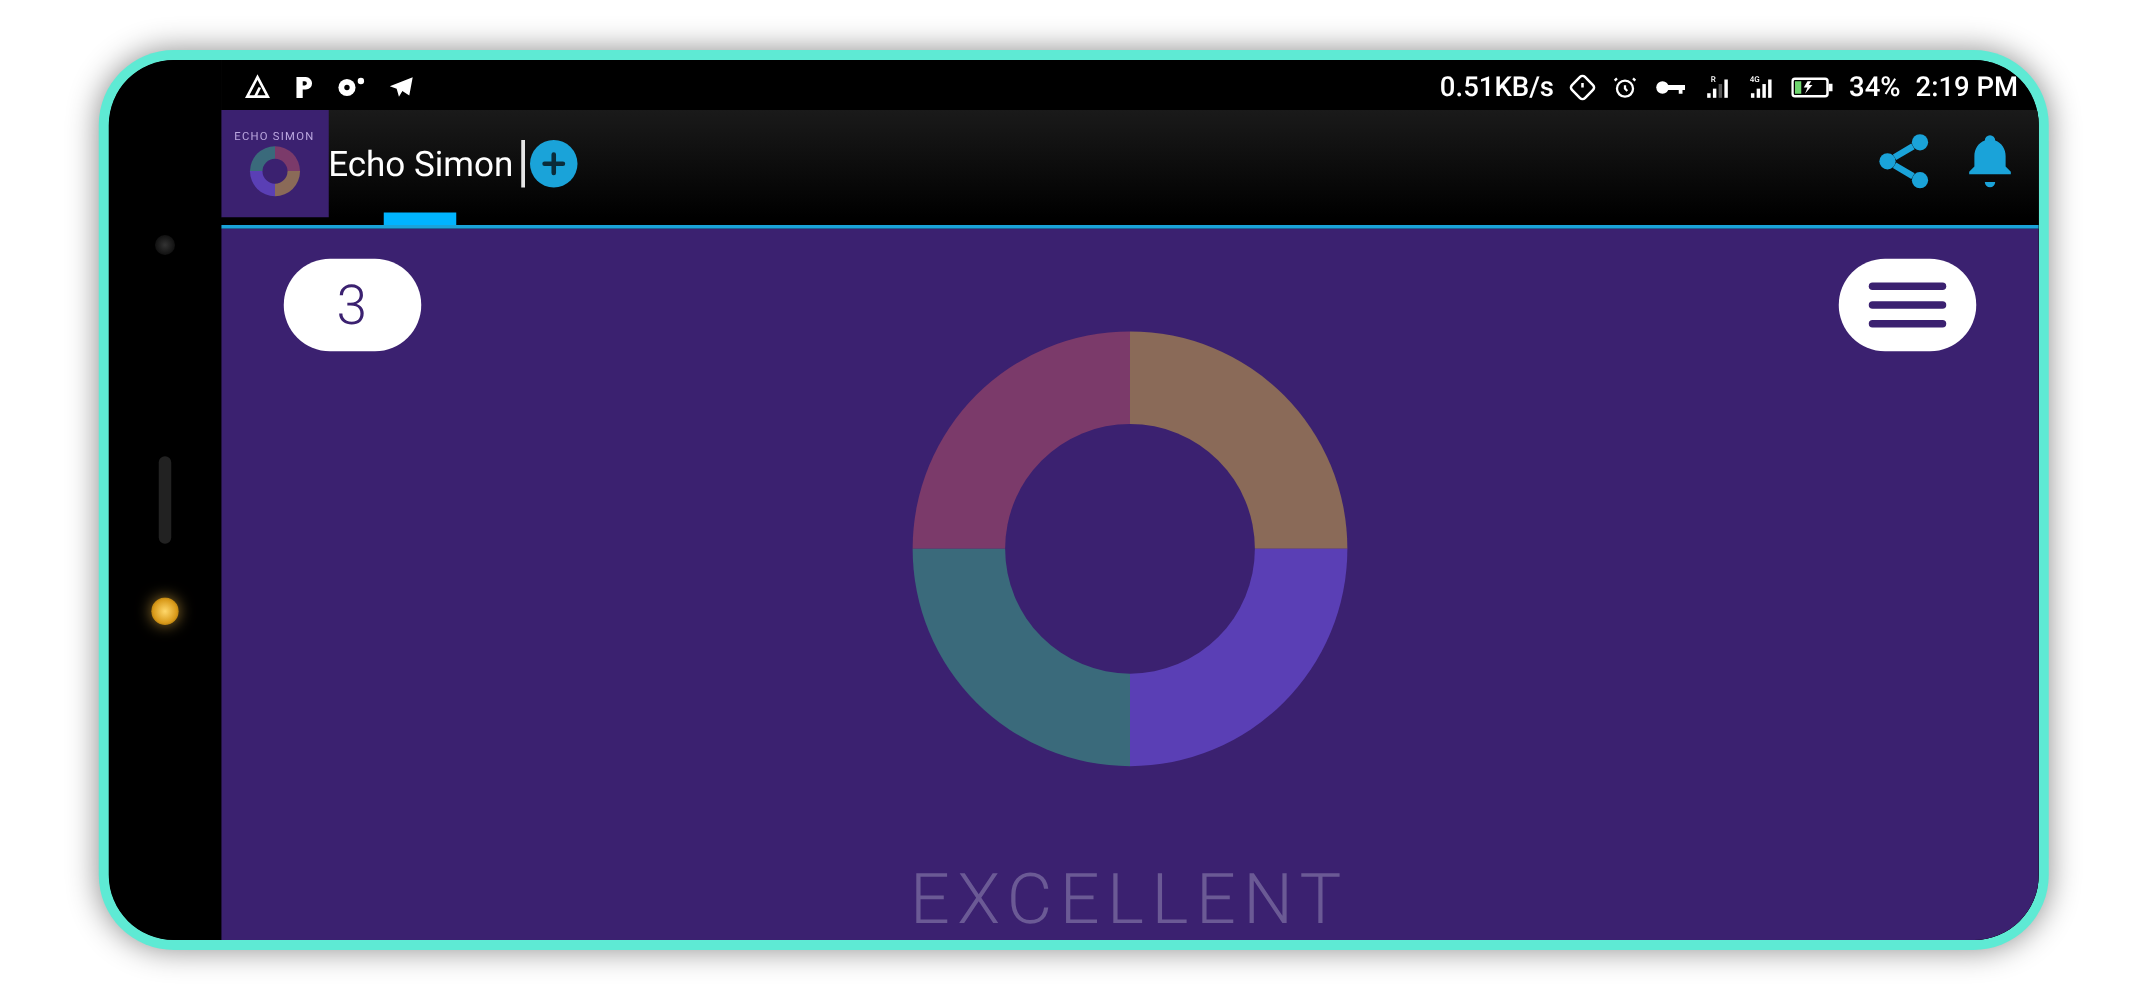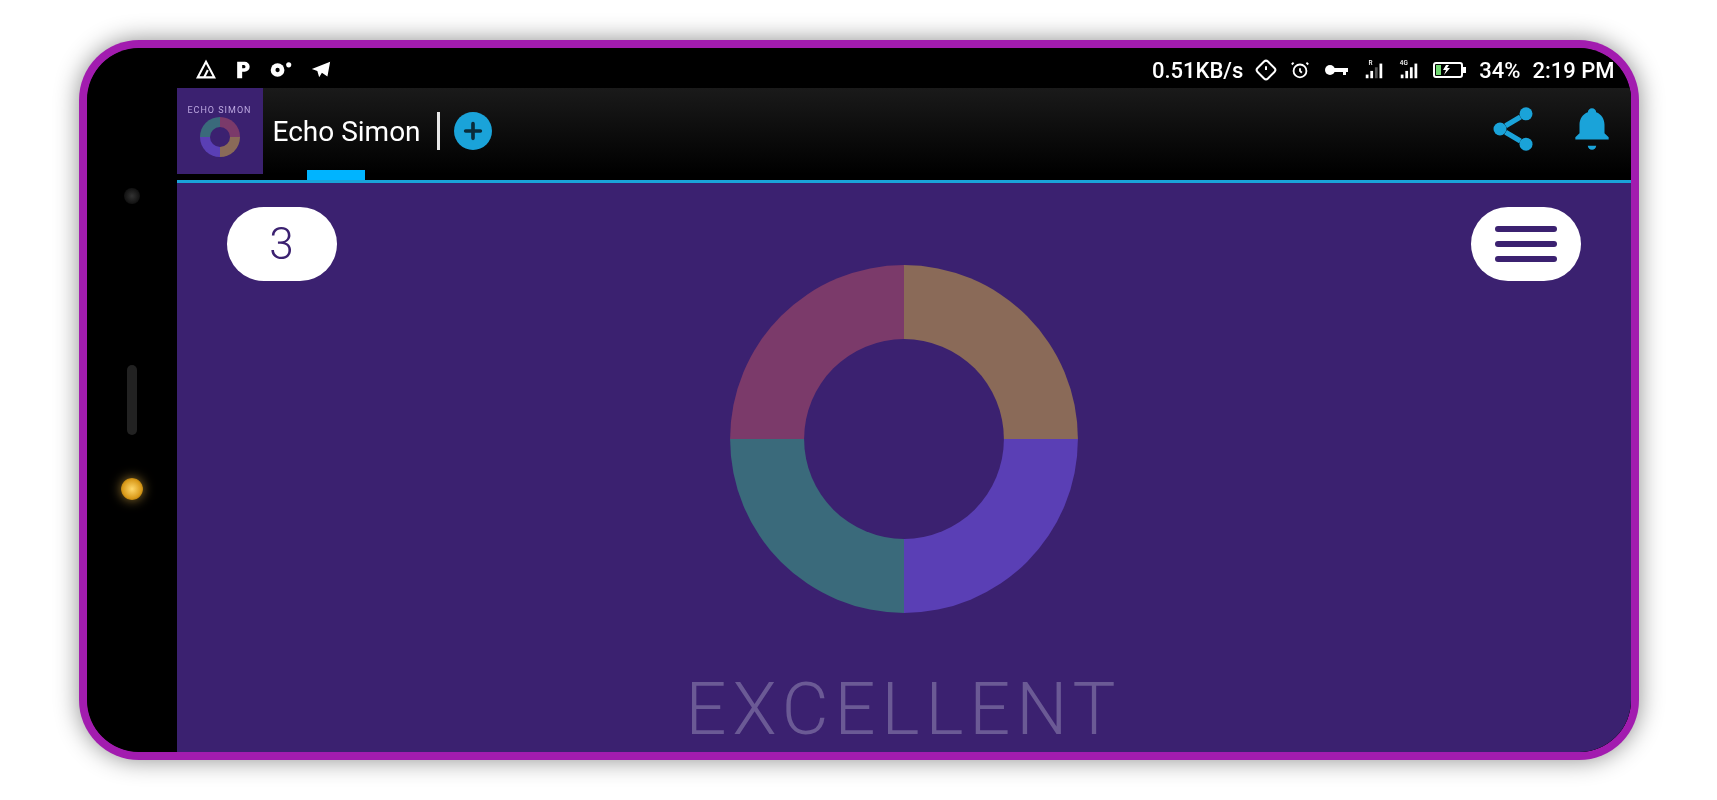--- a/index.html
+++ b/index.html
@@ -8,21 +8,21 @@
     height: 800px;
     background: #fff;
     font-family: -apple-system, "Segoe UI", Roboto, sans-serif;
     display: flex;
     align-items: center;
     justify-content: center;
   }
   .phone-frame {
     width: 1560px;
     height: 720px;
-    background: #a21caf;
+    background: #5eead4;
     border-radius: 60px;
     position: relative;
     box-shadow: 0 0 25px rgba(0,0,0,0.45);
     padding: 8px;
   }
   .phone-inner {
     width: 100%;
     height: 100%;
     background: #111;
     border-radius: 52px;
@@ -89,21 +89,20 @@
   .status-left { display: flex; align-items: center; gap: 16px; }
   .status-right { display: flex; align-items: center; gap: 12px; }
   .status-right svg { flex-shrink: 0; }
   
   .app-header {
     height: 86px;
     background: linear-gradient(#1a1a1a, #000);
     display: flex;
     align-items: center;
     padding: 0 14px 0 0;
-    gap: 10px;
     justify-content: space-between;
   }
   .app-icon {
     width: 86px; height: 86px;
     background: #3b2170;
     display: flex; align-items: center; justify-content: center;
     flex-direction: column;
     gap: 2px;
   }
   .app-icon-ring {
@@ -165,21 +164,21 @@
     position: absolute;
     left: 50%; top: 45%;
     transform: translate(-50%, -50%);
     width: 470px; height: 370px;
   }
   .feedback-text {
     position: absolute;
     left: 50%; bottom: 0px;
     transform: translateX(-50%);
     color: #6b5a95;
-    font-size: 72px;
+    font-size: 56px;
     letter-spacing: 6px;
     font-weight: 300;
   }
 </style>
 </head>
 <body>
 
 <div class="phone-frame">
   <div class="phone-inner">
     <div class="notch"></div>

